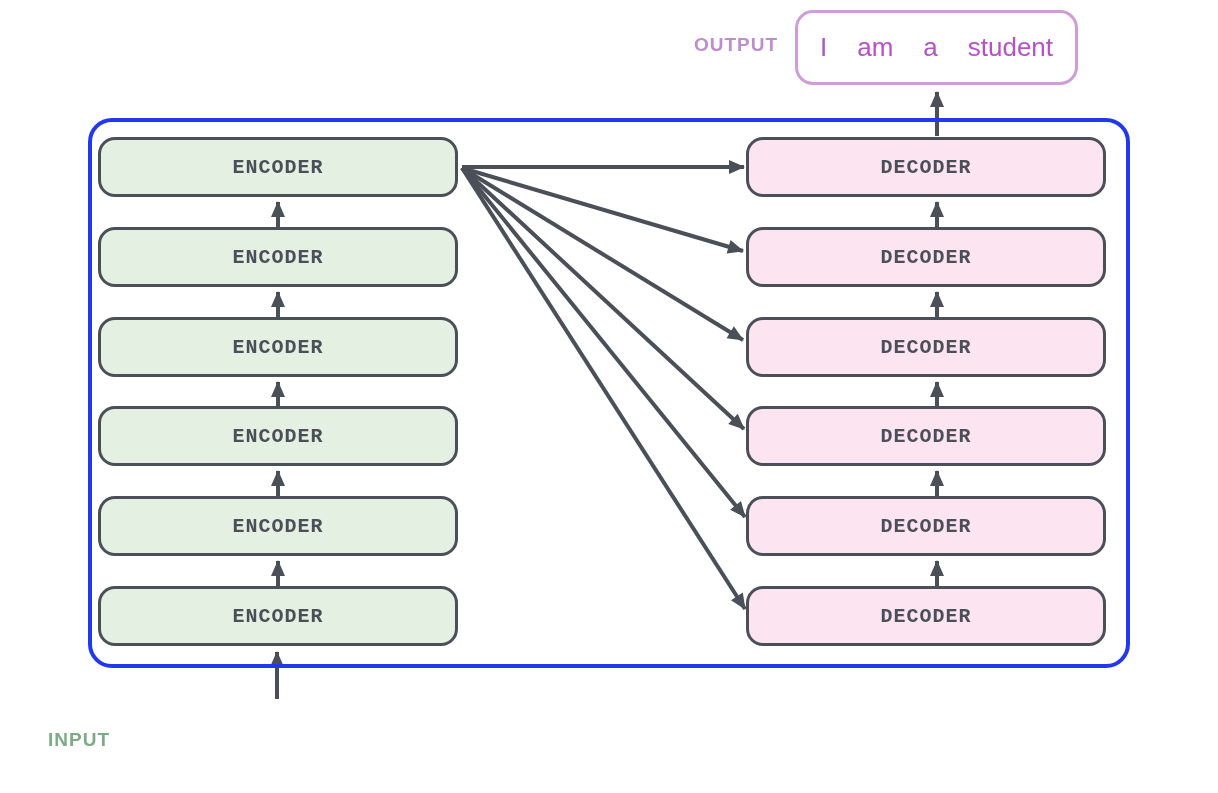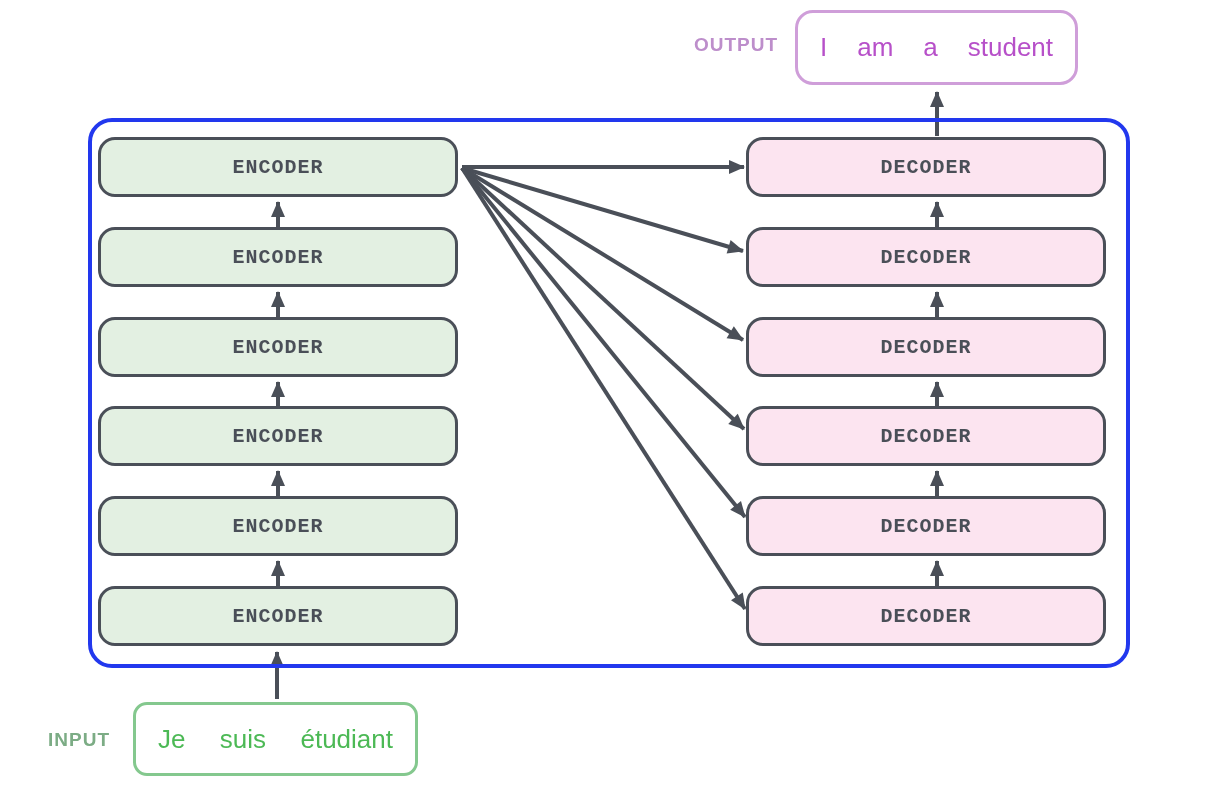--- a/index.html
+++ b/index.html
@@ -103,19 +103,14 @@
 
   <div class="side-label output-label">OUTPUT</div>
   <div class="io-box output-box">
     <span class="word">I</span>
     <span class="word">am</span>
     <span class="word">a</span>
     <span class="word">student</span>
   </div>
 
   <div class="side-label input-label">INPUT</div>
-  <div class="io-box input-box">
-    <span class="word">Je</span>
-    <span class="word">suis</span>
-    <span class="word">étudiant</span>
-  </div>
 
 </div>
 
 </body></html>

